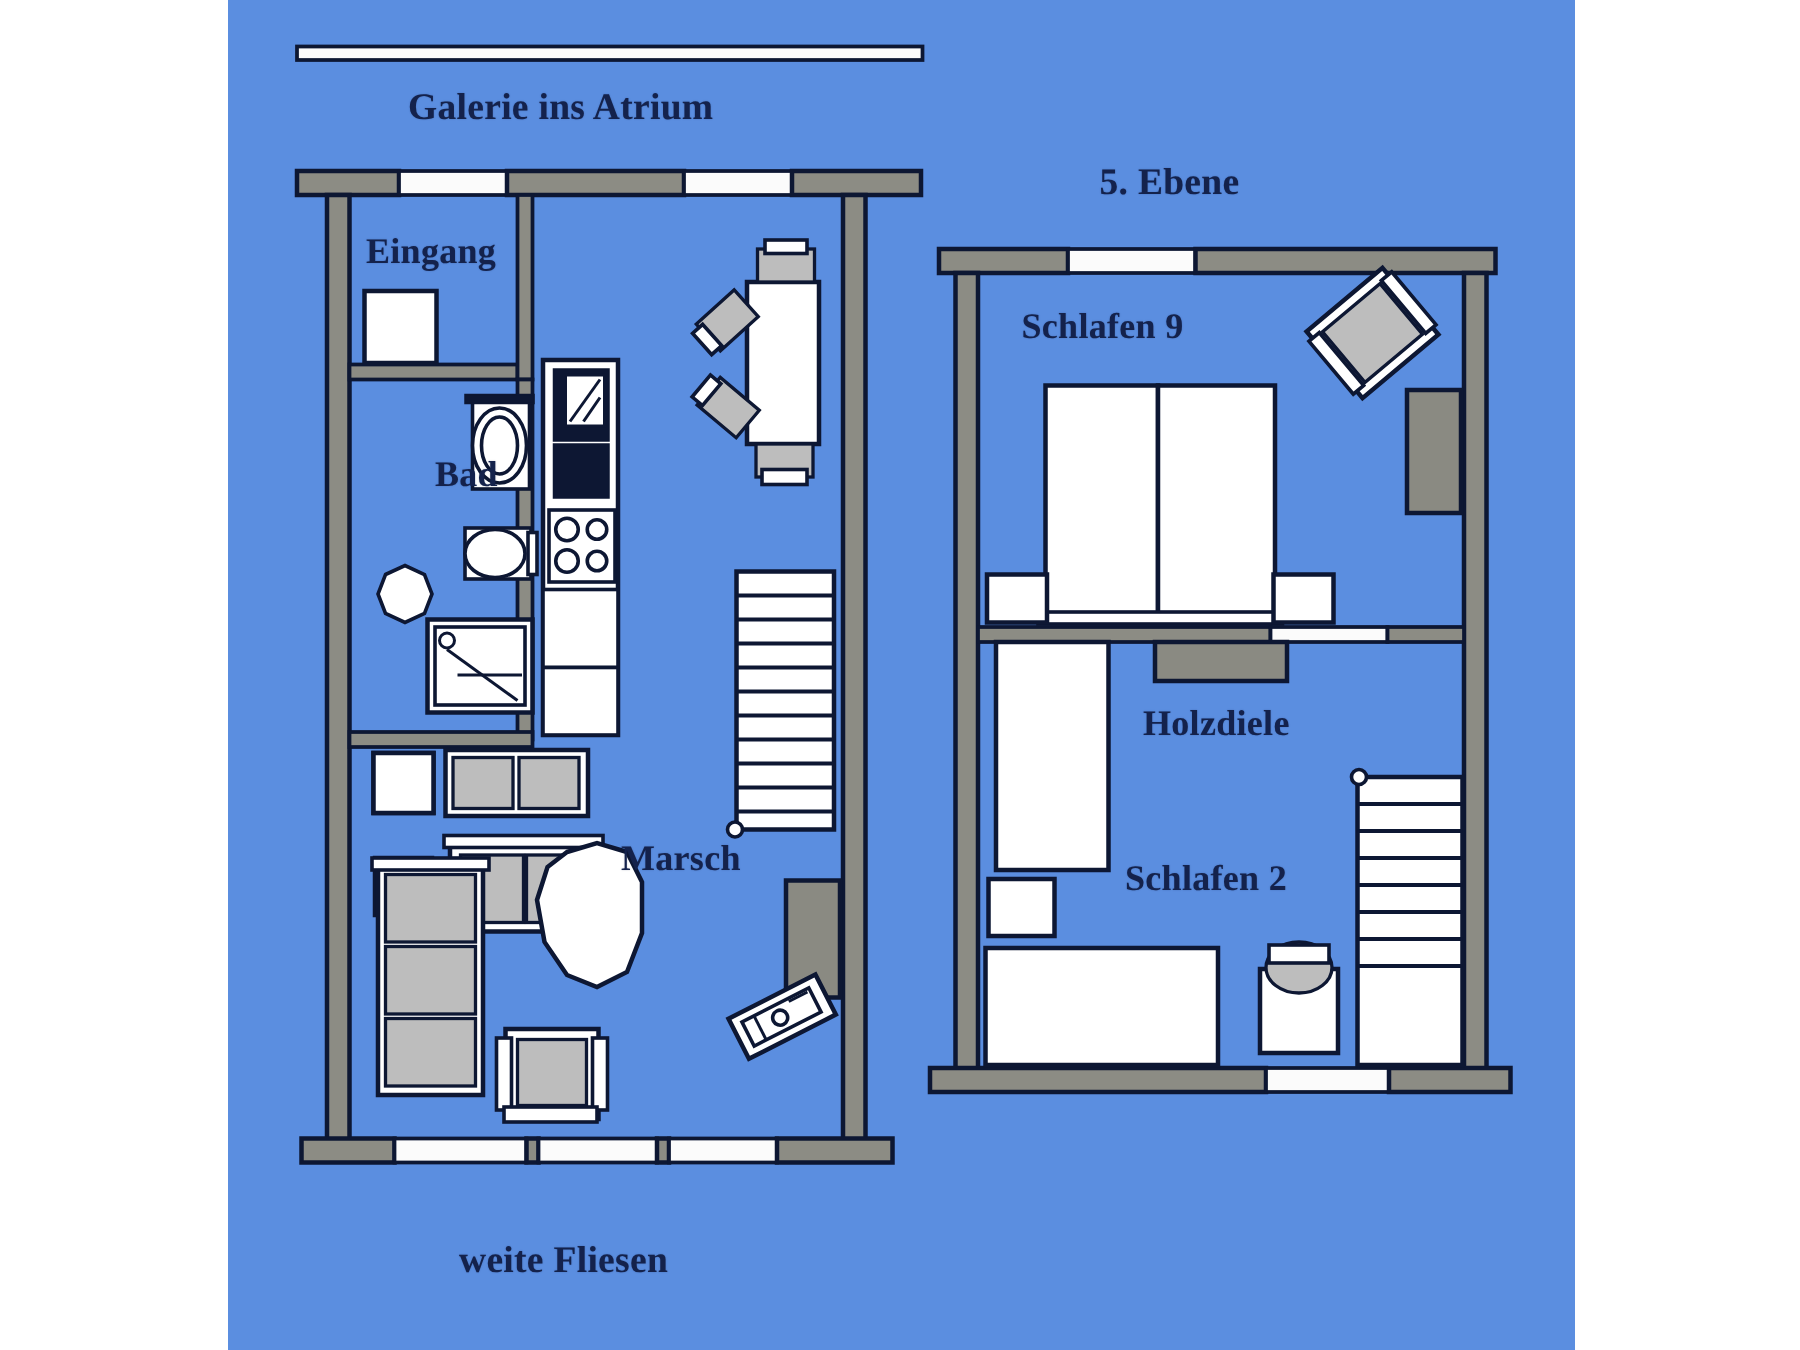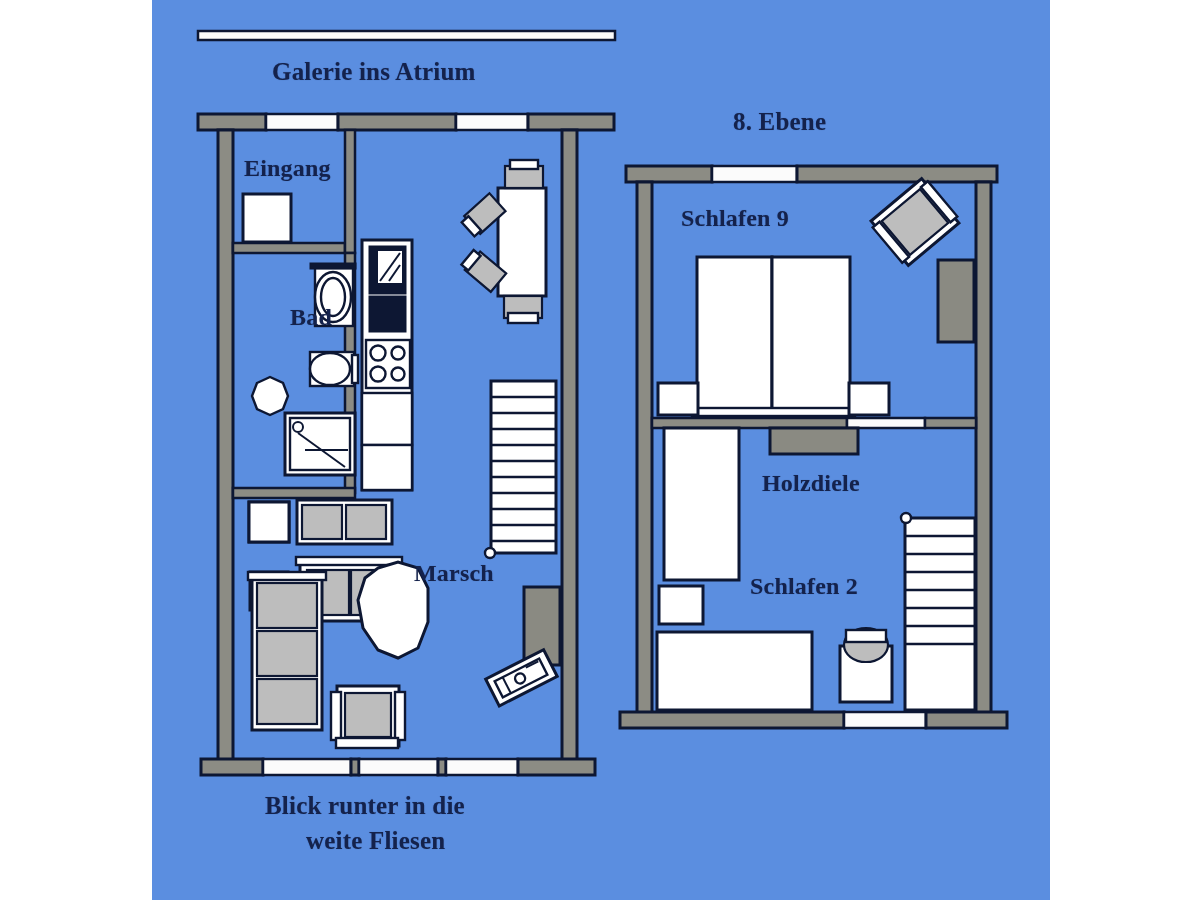--- a/index.html
+++ b/index.html
@@ -329,30 +329,29 @@
         <line x1="905" y1="608" x2="975" y2="608" class="ln"></line>
         <line x1="905" y1="626" x2="975" y2="626" class="ln"></line>
         <line x1="905" y1="644" x2="975" y2="644" class="ln"></line>
         <circle cx="906" cy="518" r="5" class="furn2"></circle>
       </g>
     </g>
   </svg>
 
   <div class="lbl lbl-lg" style="left:272px; top:58px;">Galerie ins Atrium</div>
 
-  <div class="lbl lbl-lg" style="left:733px; top:108px;">8. Ebene</div>
+  <div class="lbl lbl-lg" style="left:733px; top:108px;">5. Ebene</div>
 
   <div class="lbl lbl-md" style="left:244px; top:155px;text-align:center;">Eingang</div>
 
   <div class="lbl lbl-md" style="left:258px; top:304px;margin-left:32px;">Bad</div>
 
   <div class="lbl lbl-md" style="left:414px; top:560px;">Marsch</div>
 
   <div class="lbl lbl-md" style="left:681px; top:205px;">Schlafen 9</div>
 
   <div class="lbl lbl-md" style="left:762px; top:470px;">Holzdiele</div>
 
   <div class="lbl lbl-md" style="left:750px; top:573px;">Schlafen 2</div>
 
-  <div class="lbl lbl-lg lbl-ctr" style="left:265px; top:792px;">Blick runter in die</div>
 
   <div class="lbl lbl-lg lbl-ctr" style="left:306px; top:827px;">weite Fliesen</div>
 </div>
 
 </body></html>

